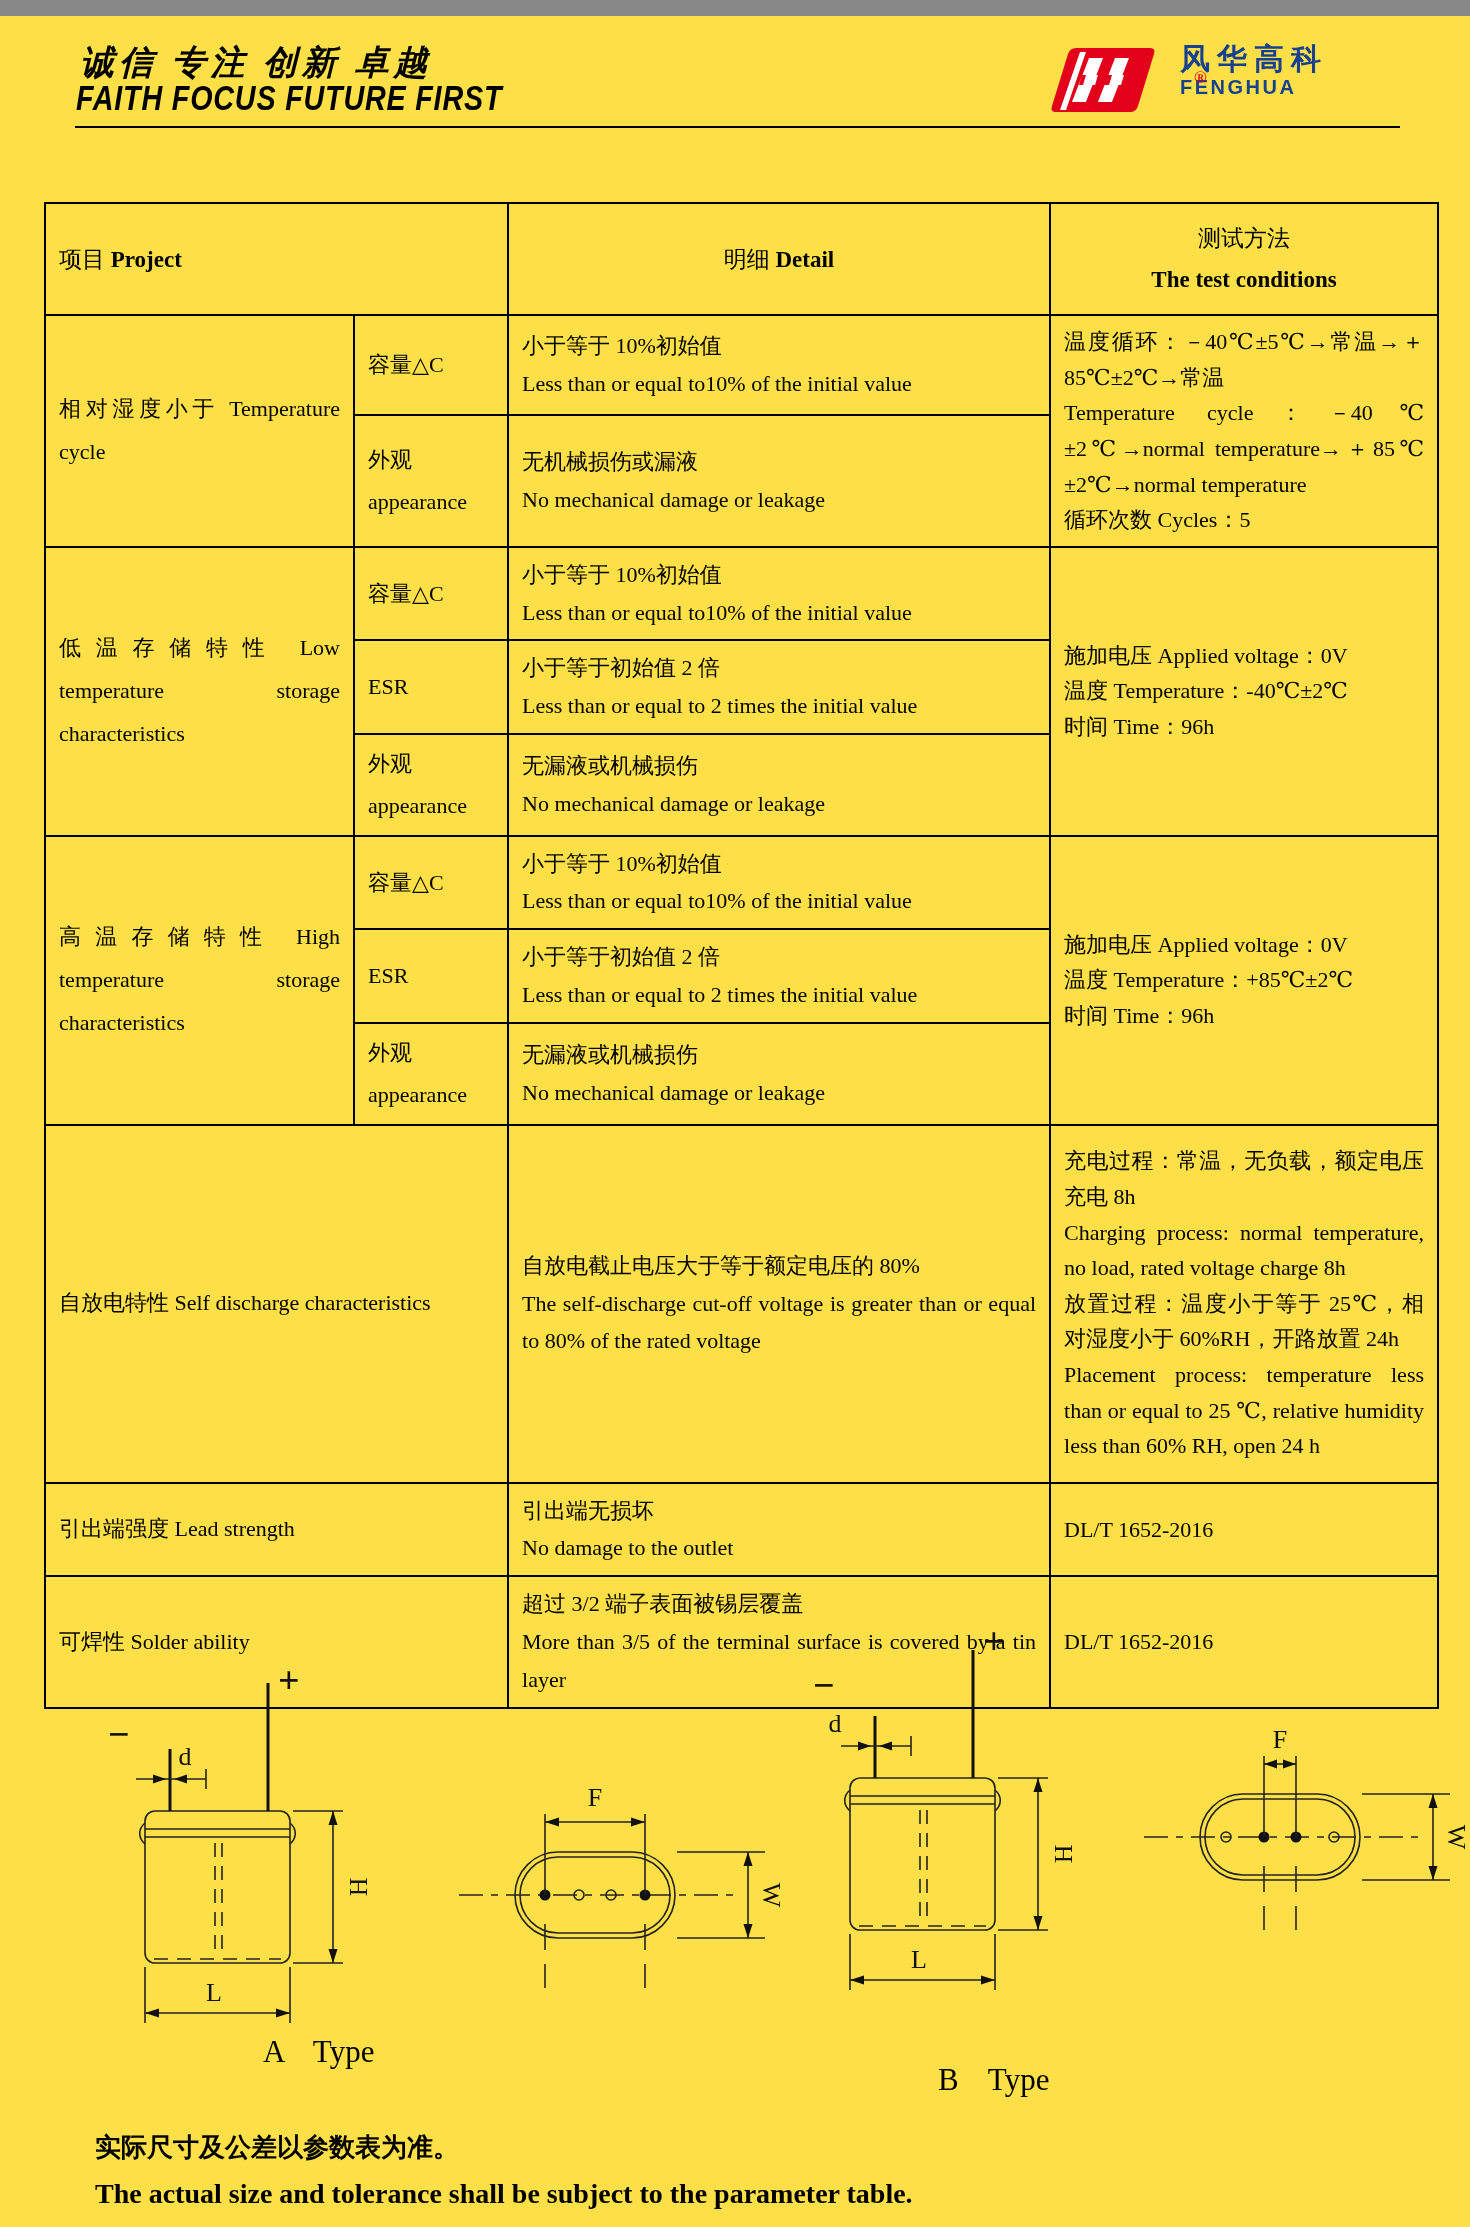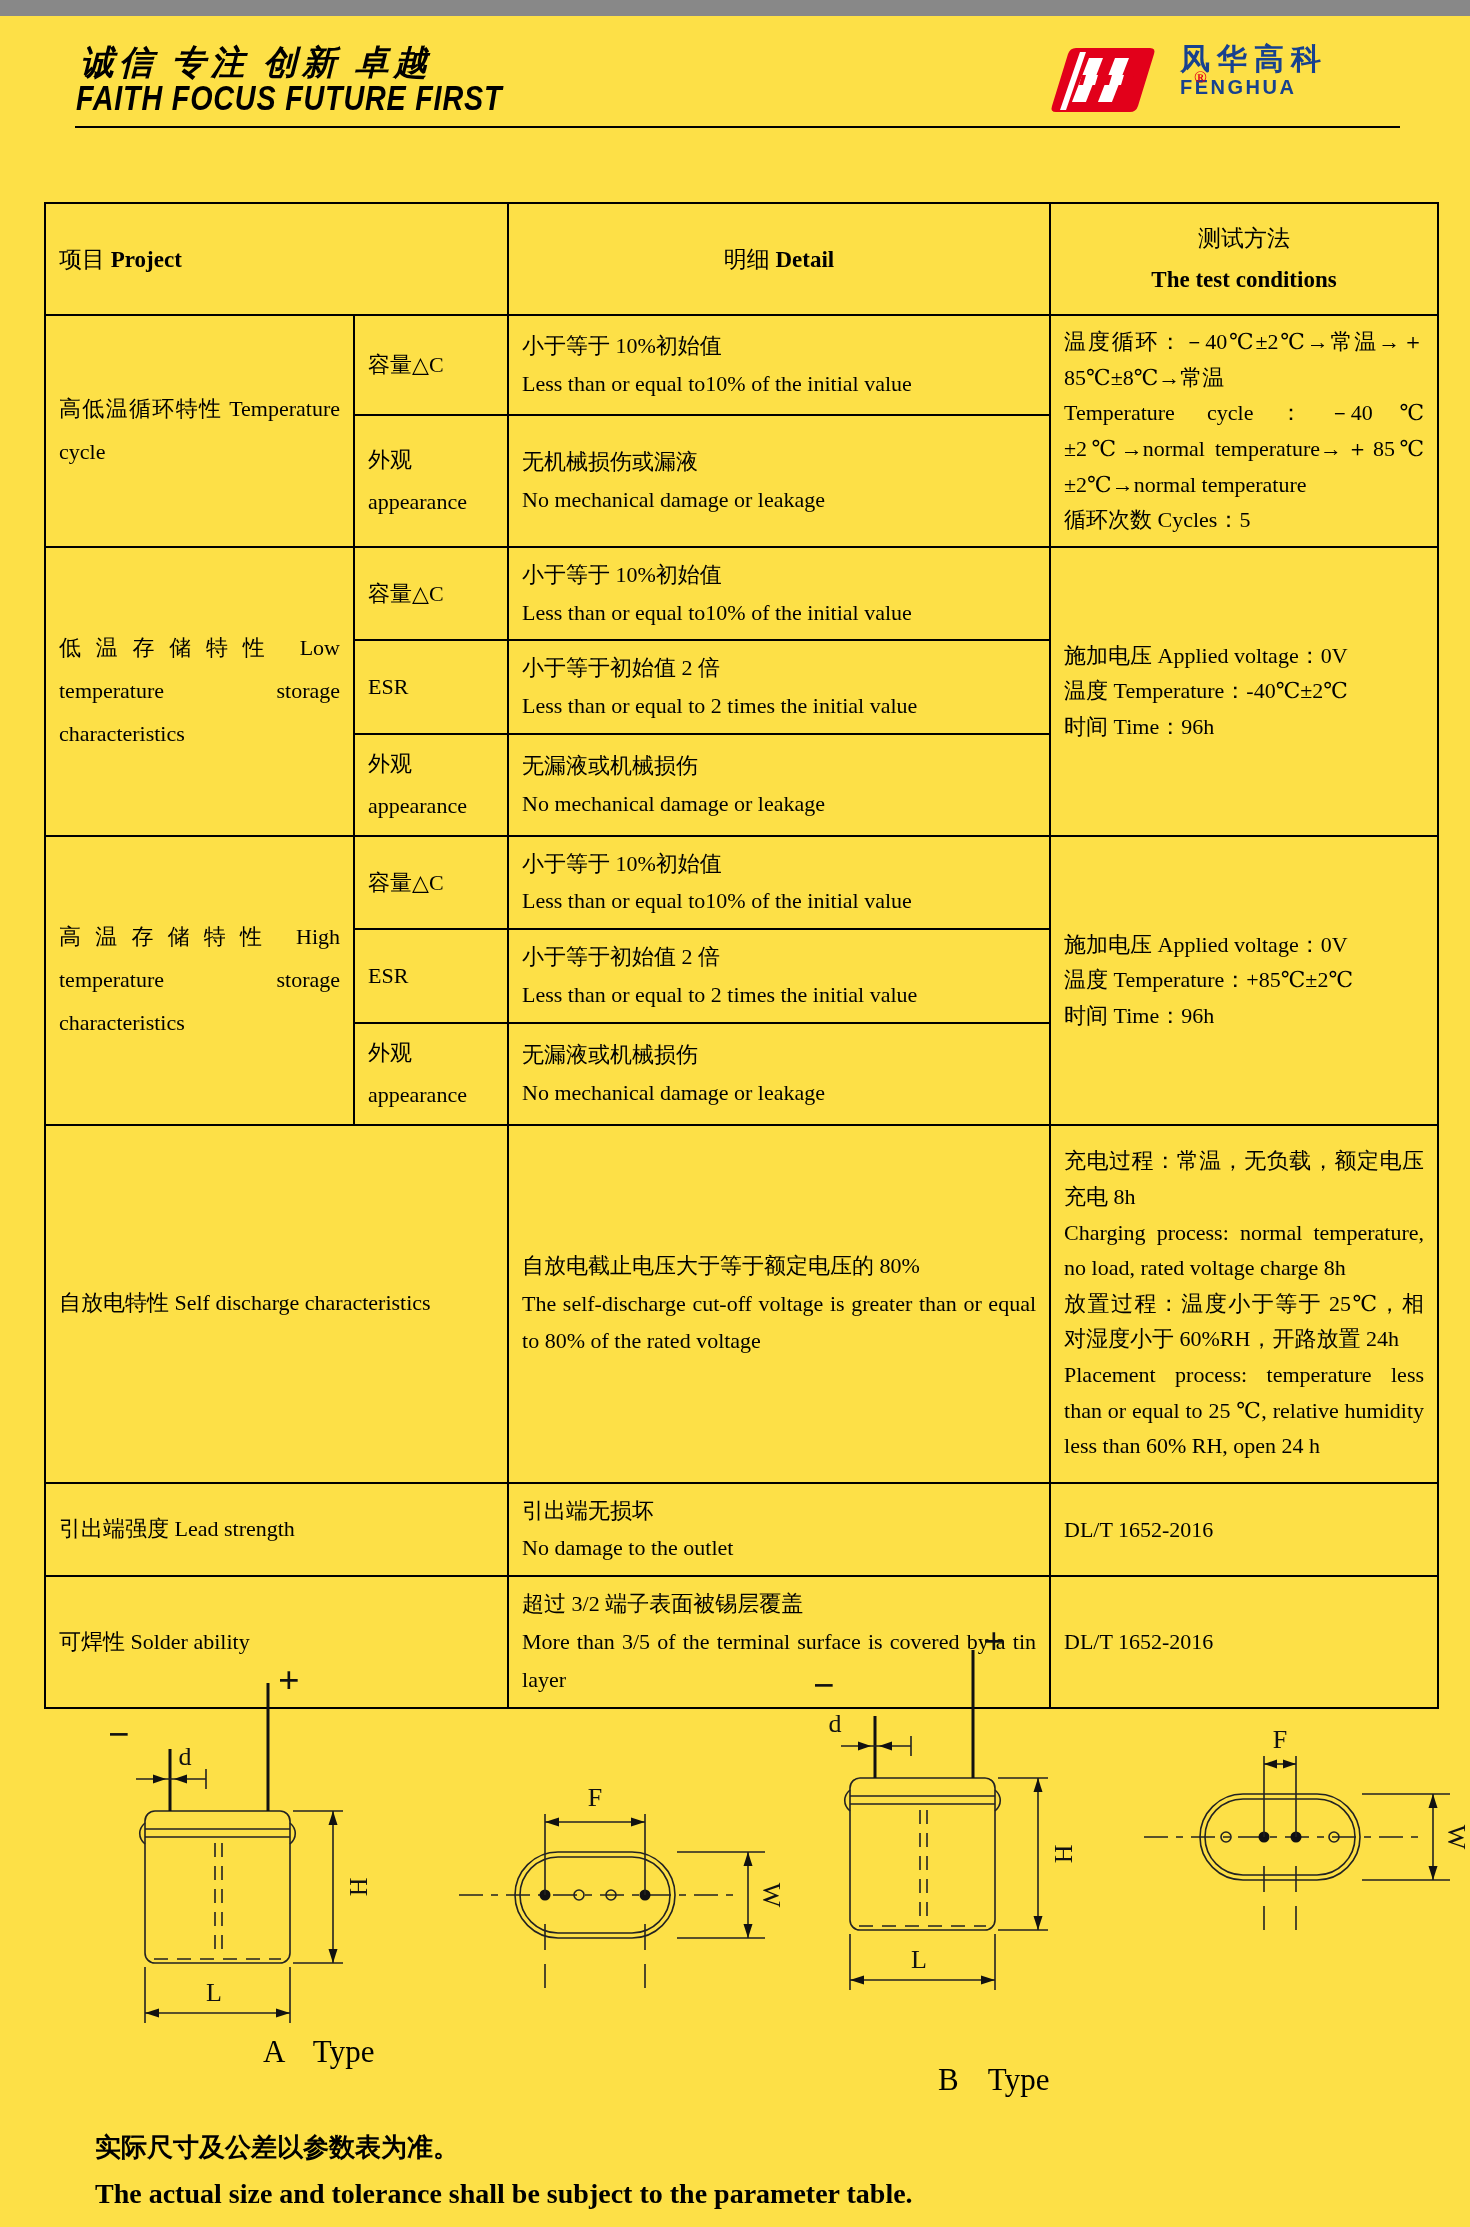--- a/index.html
+++ b/index.html
@@ -107,28 +107,28 @@
         <span>明细</span>
         <span class="b">Detail</span>
       </td>
       <td class="th c hd2">
         <div>测试方法</div>
         <div class="b">The test conditions</div>
       </td>
     </tr>
 
     <tr style="height:82px">
-      <td rowspan="2" class="proj">高低温循环特性 Temperature cycle</td>
+      <td rowspan="2" class="proj">相对湿度小于 Temperature cycle</td>
       <td class="sub">容量△C</td>
       <td class="det">
         <p>小于等于 10%初始值</p>
         <p>Less than or equal to10% of the initial value</p>
       </td>
       <td rowspan="2" class="cond">
-        <p>温度循环：－40℃±2℃→常温→＋85℃±8℃→常温</p>
+        <p>温度循环：－40℃±5℃→常温→＋85℃±2℃→常温</p>
         <p>Temperature cycle：－40℃±2℃→normal temperature→＋85℃±2℃→normal temperature</p>
         <p>循环次数 Cycles：5</p>
       </td>
     </tr>
     <tr style="height:124px">
       <td class="sub">外观 appearance</td>
       <td class="det">
         <p>无机械损伤或漏液</p>
         <p>No mechanical damage or leakage</p>
       </td>

